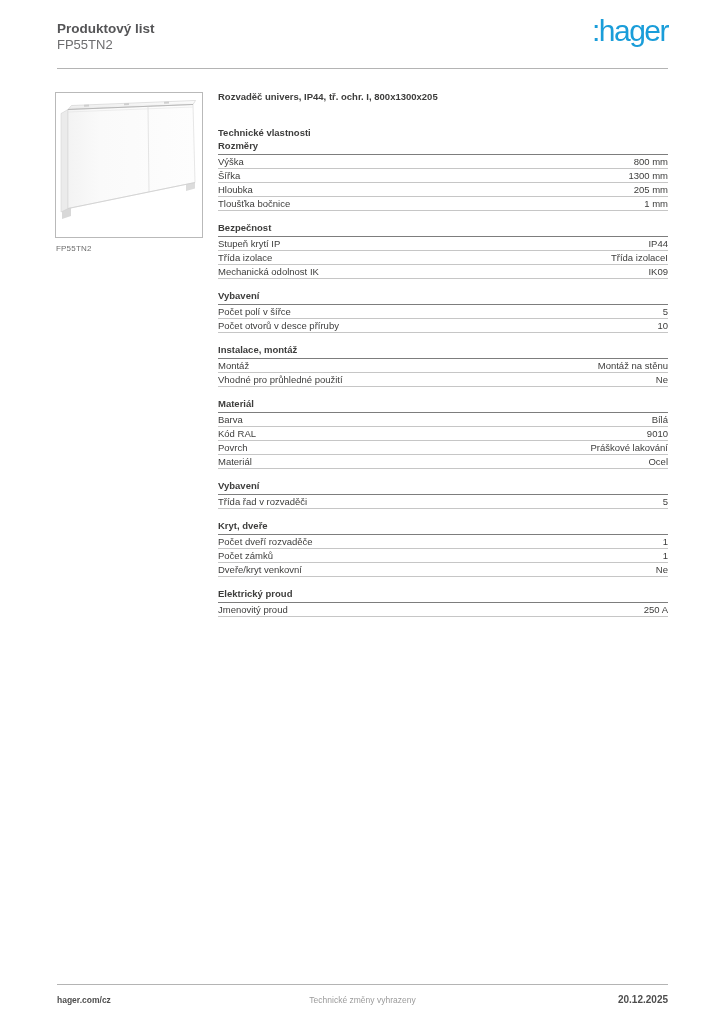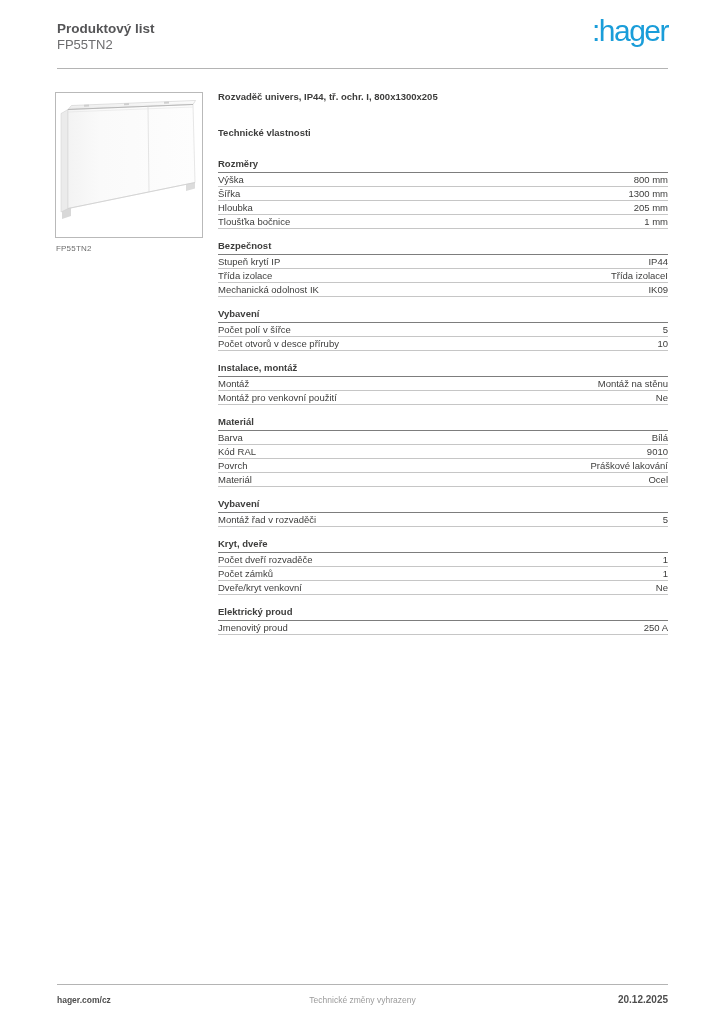--- a/index.html
+++ b/index.html
@@ -32,21 +32,21 @@
   }
   .figure-caption {
     position: absolute; left: 56px; top: 244px;
     font-size: 8px; color: #6e6e6e; letter-spacing: .2px;
   }
 
   
   .specs { position: absolute; left: 218px; top: 91px; width: 450px; }
   .product-desc { font-size: 9.5px; font-weight: bold; color: #3d3d3c; line-height: 12px; }
   .specs-heading { font-size: 9.5px; font-weight: bold; margin-top: 24px; line-height: 12px; }
-  .spec-sections { margin-top: 19px; }
+  .spec-sections { margin-top: 1px; }
   .spec-section { margin-bottom: 11px; }
   .spec-section-title {
     font-size: 9.5px; font-weight: bold; color: #3d3d3c;
     padding-bottom: 3px; line-height: 11px;
     border-bottom: 1px solid #7d7d7d;
   }
   .spec-row {
     display: flex; justify-content: space-between; align-items: flex-end;
     height: 14px; border-bottom: 1px solid #c6c6c6;
     font-size: 9.5px; line-height: 12px; color: #3d3d3c;
@@ -159,21 +159,21 @@
             <span class="spec-value">10</span>
           </div>
         </section>
         <section class="spec-section">
           <div class="spec-section-title">Instalace, montáž</div>
           <div class="spec-row">
             <span class="spec-label">Montáž</span>
             <span class="spec-value">Montáž na stěnu</span>
           </div>
           <div class="spec-row">
-            <span class="spec-label">Montáž pro venkovní použití</span>
+            <span class="spec-label">Vhodné pro průhledné použití</span>
             <span class="spec-value">Ne</span>
           </div>
         </section>
         <section class="spec-section">
           <div class="spec-section-title">Materiál</div>
           <div class="spec-row">
             <span class="spec-label">Barva</span>
             <span class="spec-value">Bílá</span>
           </div>
           <div class="spec-row">
@@ -185,21 +185,21 @@
             <span class="spec-value">Práškové lakování</span>
           </div>
           <div class="spec-row">
             <span class="spec-label">Materiál</span>
             <span class="spec-value">Ocel</span>
           </div>
         </section>
         <section class="spec-section">
           <div class="spec-section-title">Vybavení</div>
           <div class="spec-row">
-            <span class="spec-label">Montáž řad v rozvaděči</span>
+            <span class="spec-label">Třída řad v rozvaděči</span>
             <span class="spec-value">5</span>
           </div>
         </section>
         <section class="spec-section">
           <div class="spec-section-title">Kryt, dveře</div>
           <div class="spec-row">
             <span class="spec-label">Počet dveří rozvaděče</span>
             <span class="spec-value">1</span>
           </div>
           <div class="spec-row">

